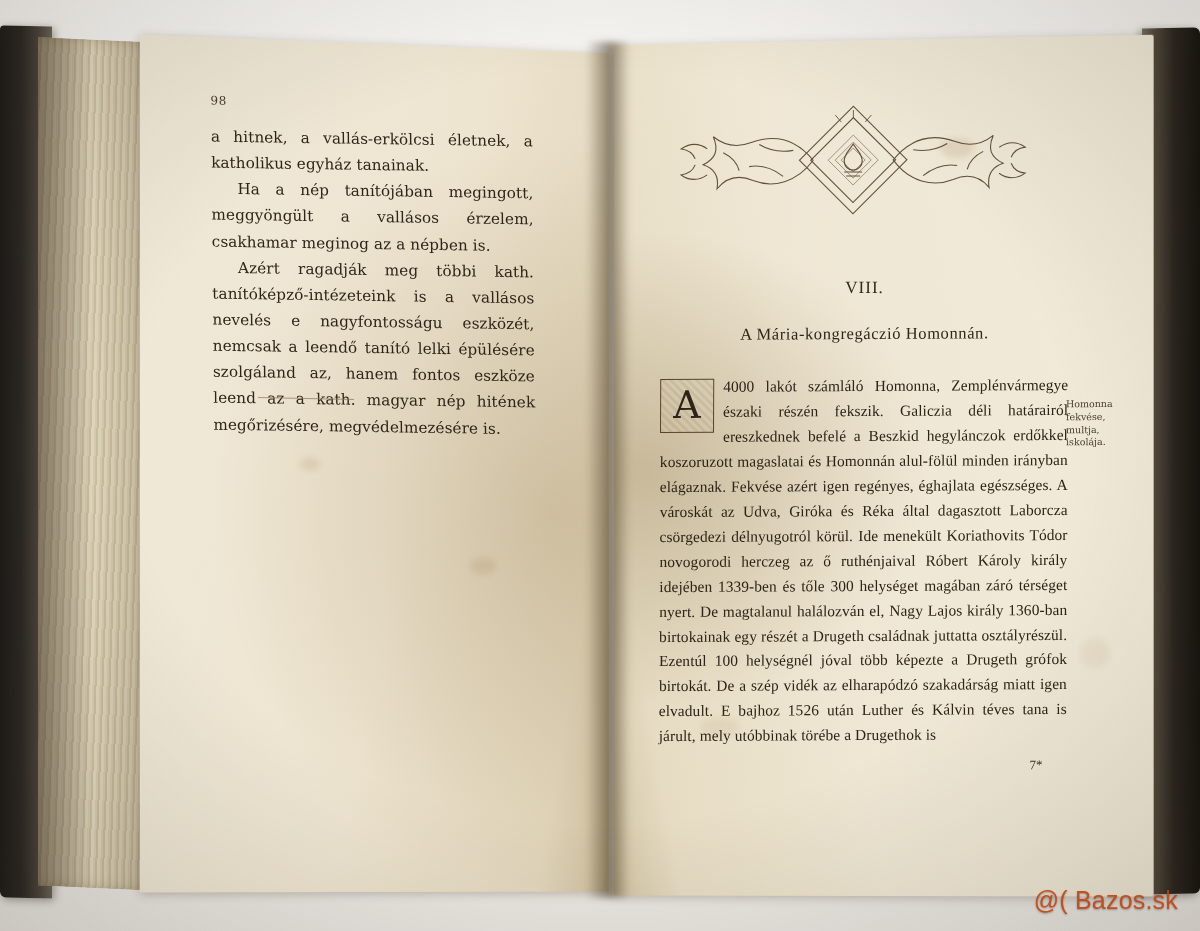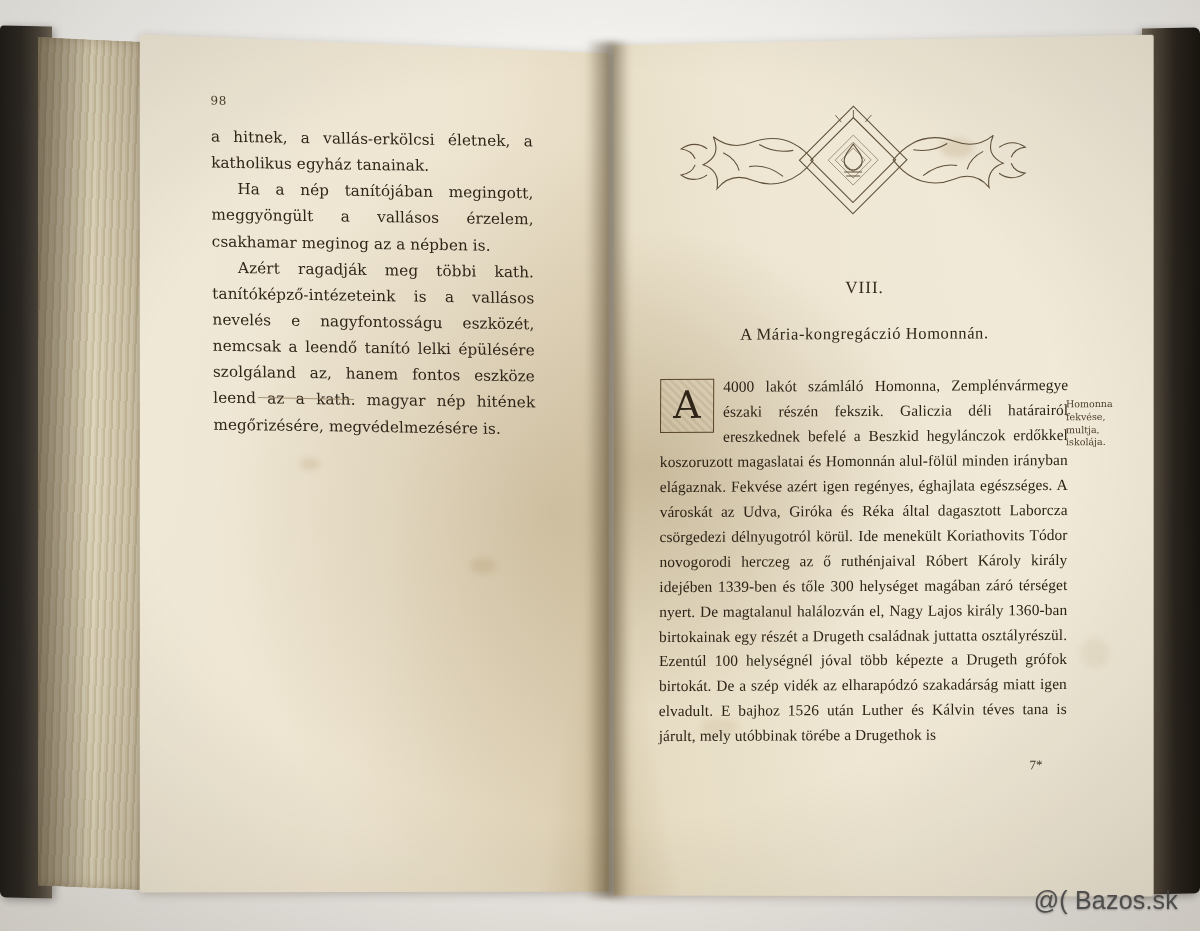--- a/index.html
+++ b/index.html
@@ -257,21 +257,21 @@
     opacity: .75;
   }
 
   
   .watermark {
     position: absolute;
     right: 22px;
     bottom: 16px;
     font-family: "Liberation Sans", sans-serif;
     font-size: 25px;
-    color: #404040;
+    color: #c2410c;
     opacity: .9;
     text-shadow: 0 1px 2px rgba(0,0,0,.35);
     letter-spacing: .2px;
   }
 
   
   .vignette {
     position: absolute;
     inset: 0;
     pointer-events: none;

